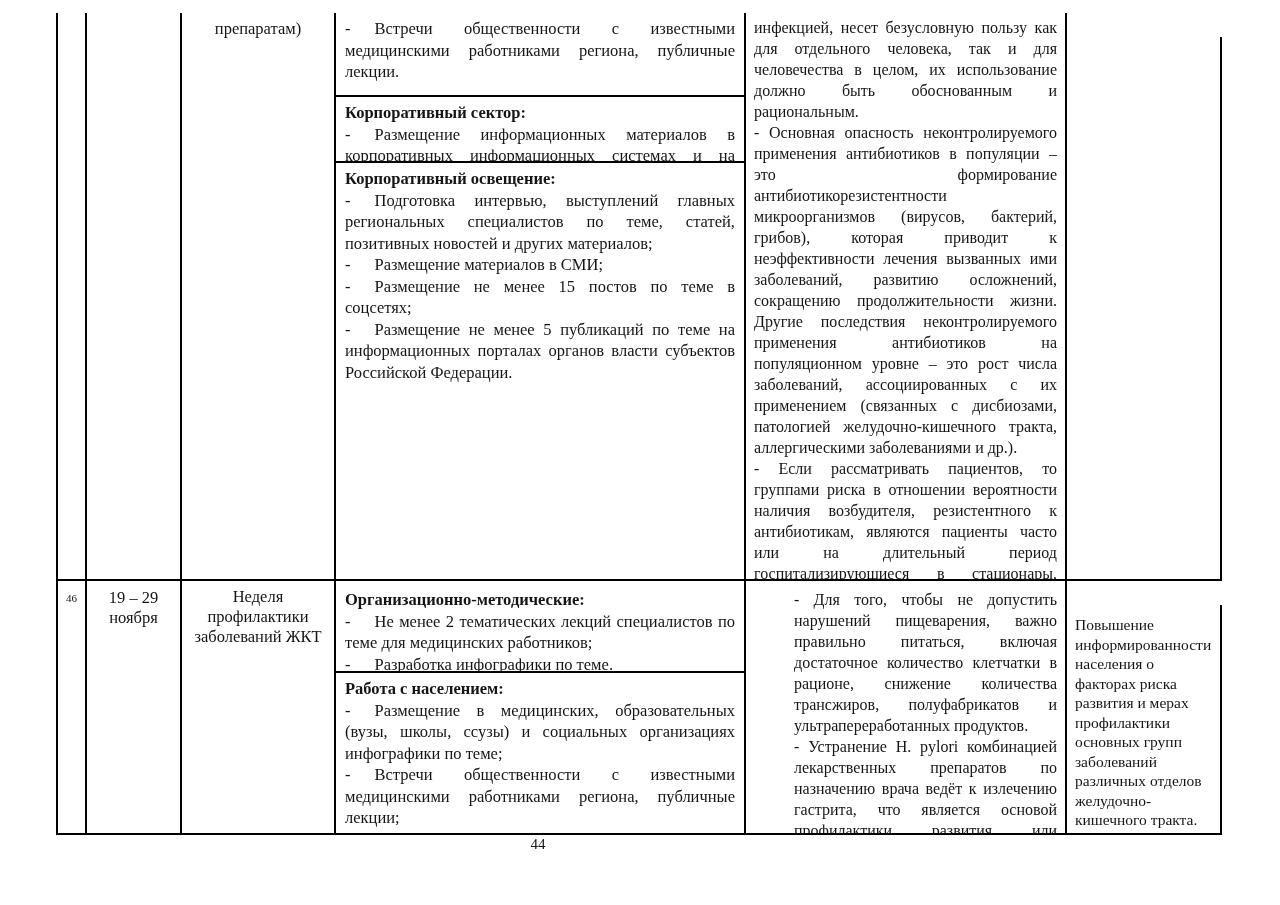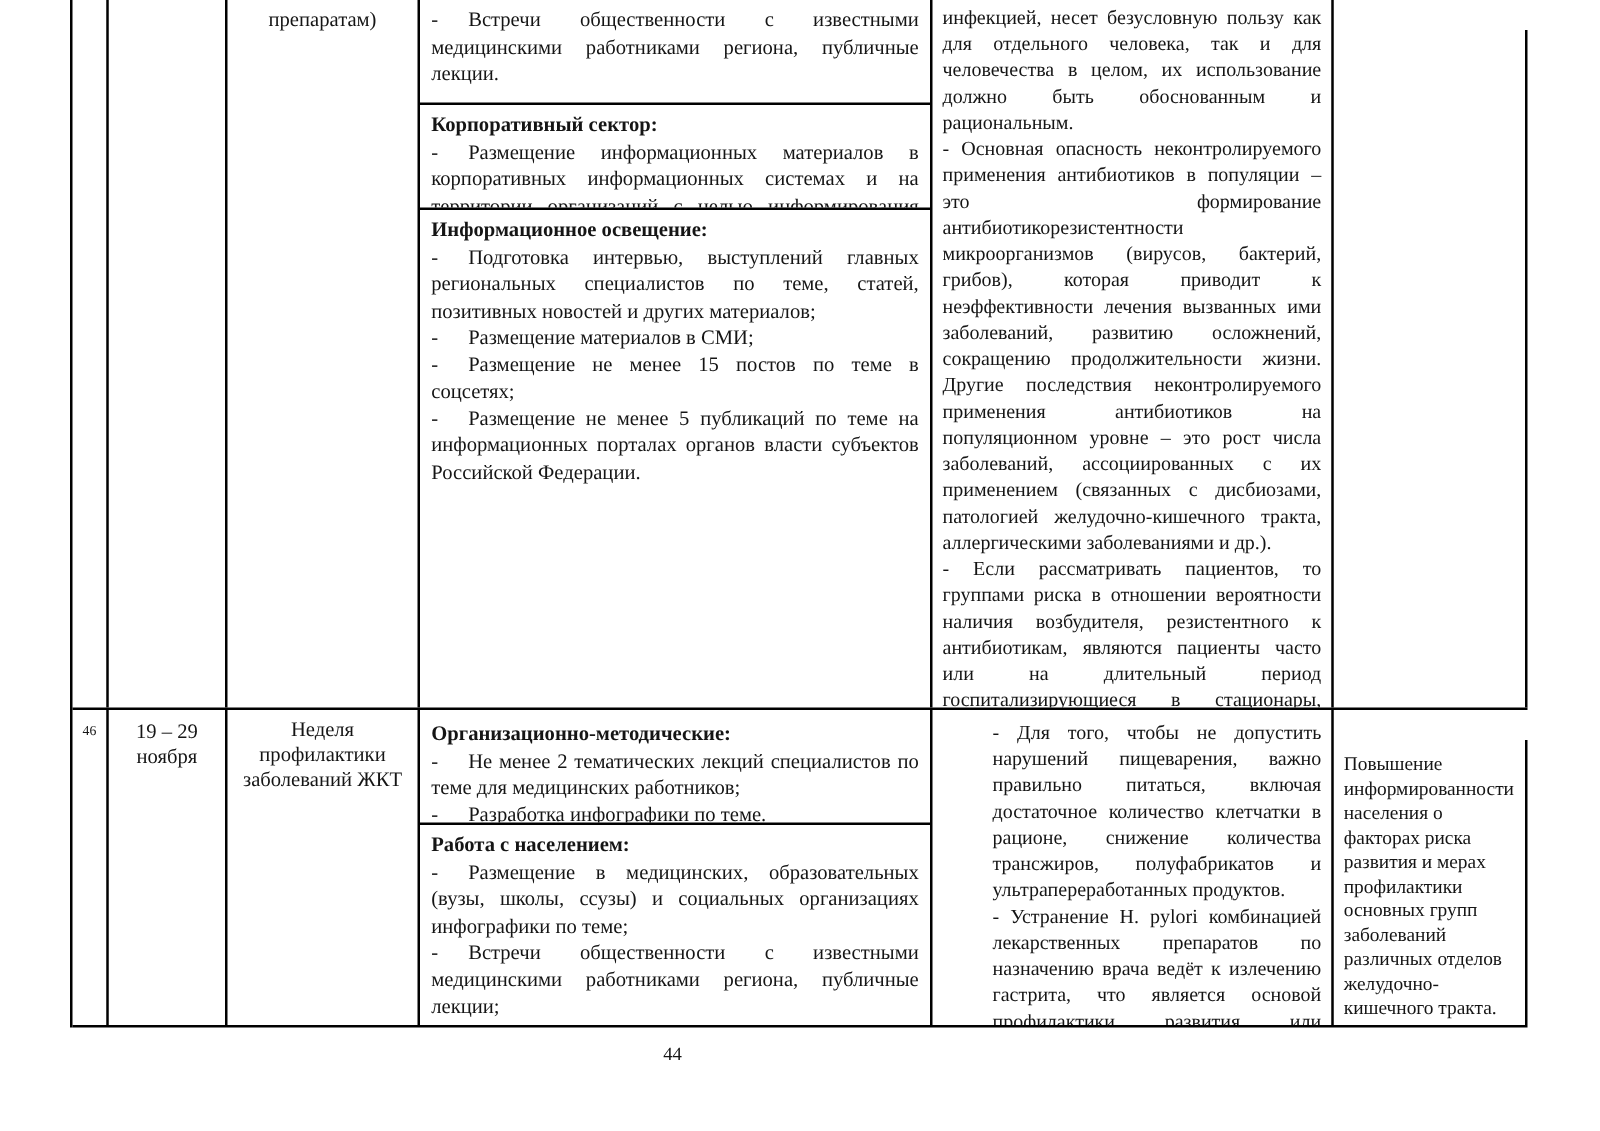--- a/index.html
+++ b/index.html
@@ -14,21 +14,21 @@
   .page {
     position: relative;
     width: 1280px;
     height: 905px;
     background: #ffffff;
     overflow: hidden;
   }
   .doc-table {
     position: absolute;
     left: 56px;
-    top: 0;
+    top: 13px;
     width: 1166px;
     border-left: 2px solid #000;
     box-sizing: border-box;
   }
   .t-row {
     display: grid;
     grid-template-columns: 29px 95px 154px 410px 321px 1fr;
     border-bottom: 2px solid #000;
     box-sizing: border-box;
   }
@@ -47,21 +47,21 @@
   .col-activities { display: flex; flex-direction: column; }
   .col-activities .block {
     box-sizing: border-box;
     padding: 5px 9px 15px 9px;
     font-size: 16.5px;
     line-height: 21.5px;
     overflow: hidden;
   }
   .col-activities .block + .block { border-top: 2px solid #000; }
   .row-a .block-1 { height: 82px; }
-  .row-a .block-2 { height: 84px; }
+  .row-a .block-2 { height: 66px; }
   .row-a .block-3 { flex: 1; }
   .row-b .block-1 { height: 90px; padding-top: 8px; }
   .row-b .block-2 { flex: 1; }
   .hdr { font-weight: bold; margin: 0; text-align: left; }
   p.bullet { margin: 0; text-align: justify; }
   .gap { display: inline-block; width: 24px; }
   .col-info {
     padding: 4px 8px 0 8px;
     font-size: 16px;
     line-height: 21px;
@@ -100,21 +100,21 @@
 
       <div class="cell col-activities">
         <div class="block block-1">
           <p class="bullet"><span>-</span><span class="gap"></span><span>Встречи общественности с известными медицинскими работниками региона, публичные лекции.</span></p>
         </div>
         <div class="block block-2">
           <p class="hdr">Корпоративный сектор:</p>
           <p class="bullet"><span>-</span><span class="gap"></span><span>Размещение информационных материалов в корпоративных информационных системах и на территории организаций с целью информирования работников по теме.</span></p>
         </div>
         <div class="block block-3">
-          <p class="hdr">Информационное освещение:</p>
+          <p class="hdr">Корпоративный освещение:</p>
           <p class="bullet"><span>-</span><span class="gap"></span><span>Подготовка интервью, выступлений главных региональных специалистов по теме, статей, позитивных новостей и других материалов;</span></p>
           <p class="bullet"><span>-</span><span class="gap"></span><span>Размещение материалов в СМИ;</span></p>
           <p class="bullet"><span>-</span><span class="gap"></span><span>Размещение не менее 15 постов по теме в соцсетях;</span></p>
           <p class="bullet"><span>-</span><span class="gap"></span><span>Размещение не менее 5 публикаций по теме на информационных порталах органов власти субъектов Российской Федерации.</span></p>
         </div>
       </div>
 
       <div class="cell col-info">
         <p>инфекцией, несет безусловную пользу как для отдельного человека, так и для человечества в целом, их использование должно быть обоснованным и рациональным.</p>
         <p>- Основная опасность неконтролируемого применения антибиотиков в популяции – это формирование антибиотикорезистентности микроорганизмов (вирусов, бактерий, грибов), которая приводит к неэффективности лечения вызванных ими заболеваний, развитию осложнений, сокращению продолжительности жизни. Другие последствия неконтролируемого применения антибиотиков на популяционном уровне – это рост числа заболеваний, ассоциированных с их применением (связанных с дисбиозами, патологией желудочно-кишечного тракта, аллергическими заболеваниями и др.).</p>

